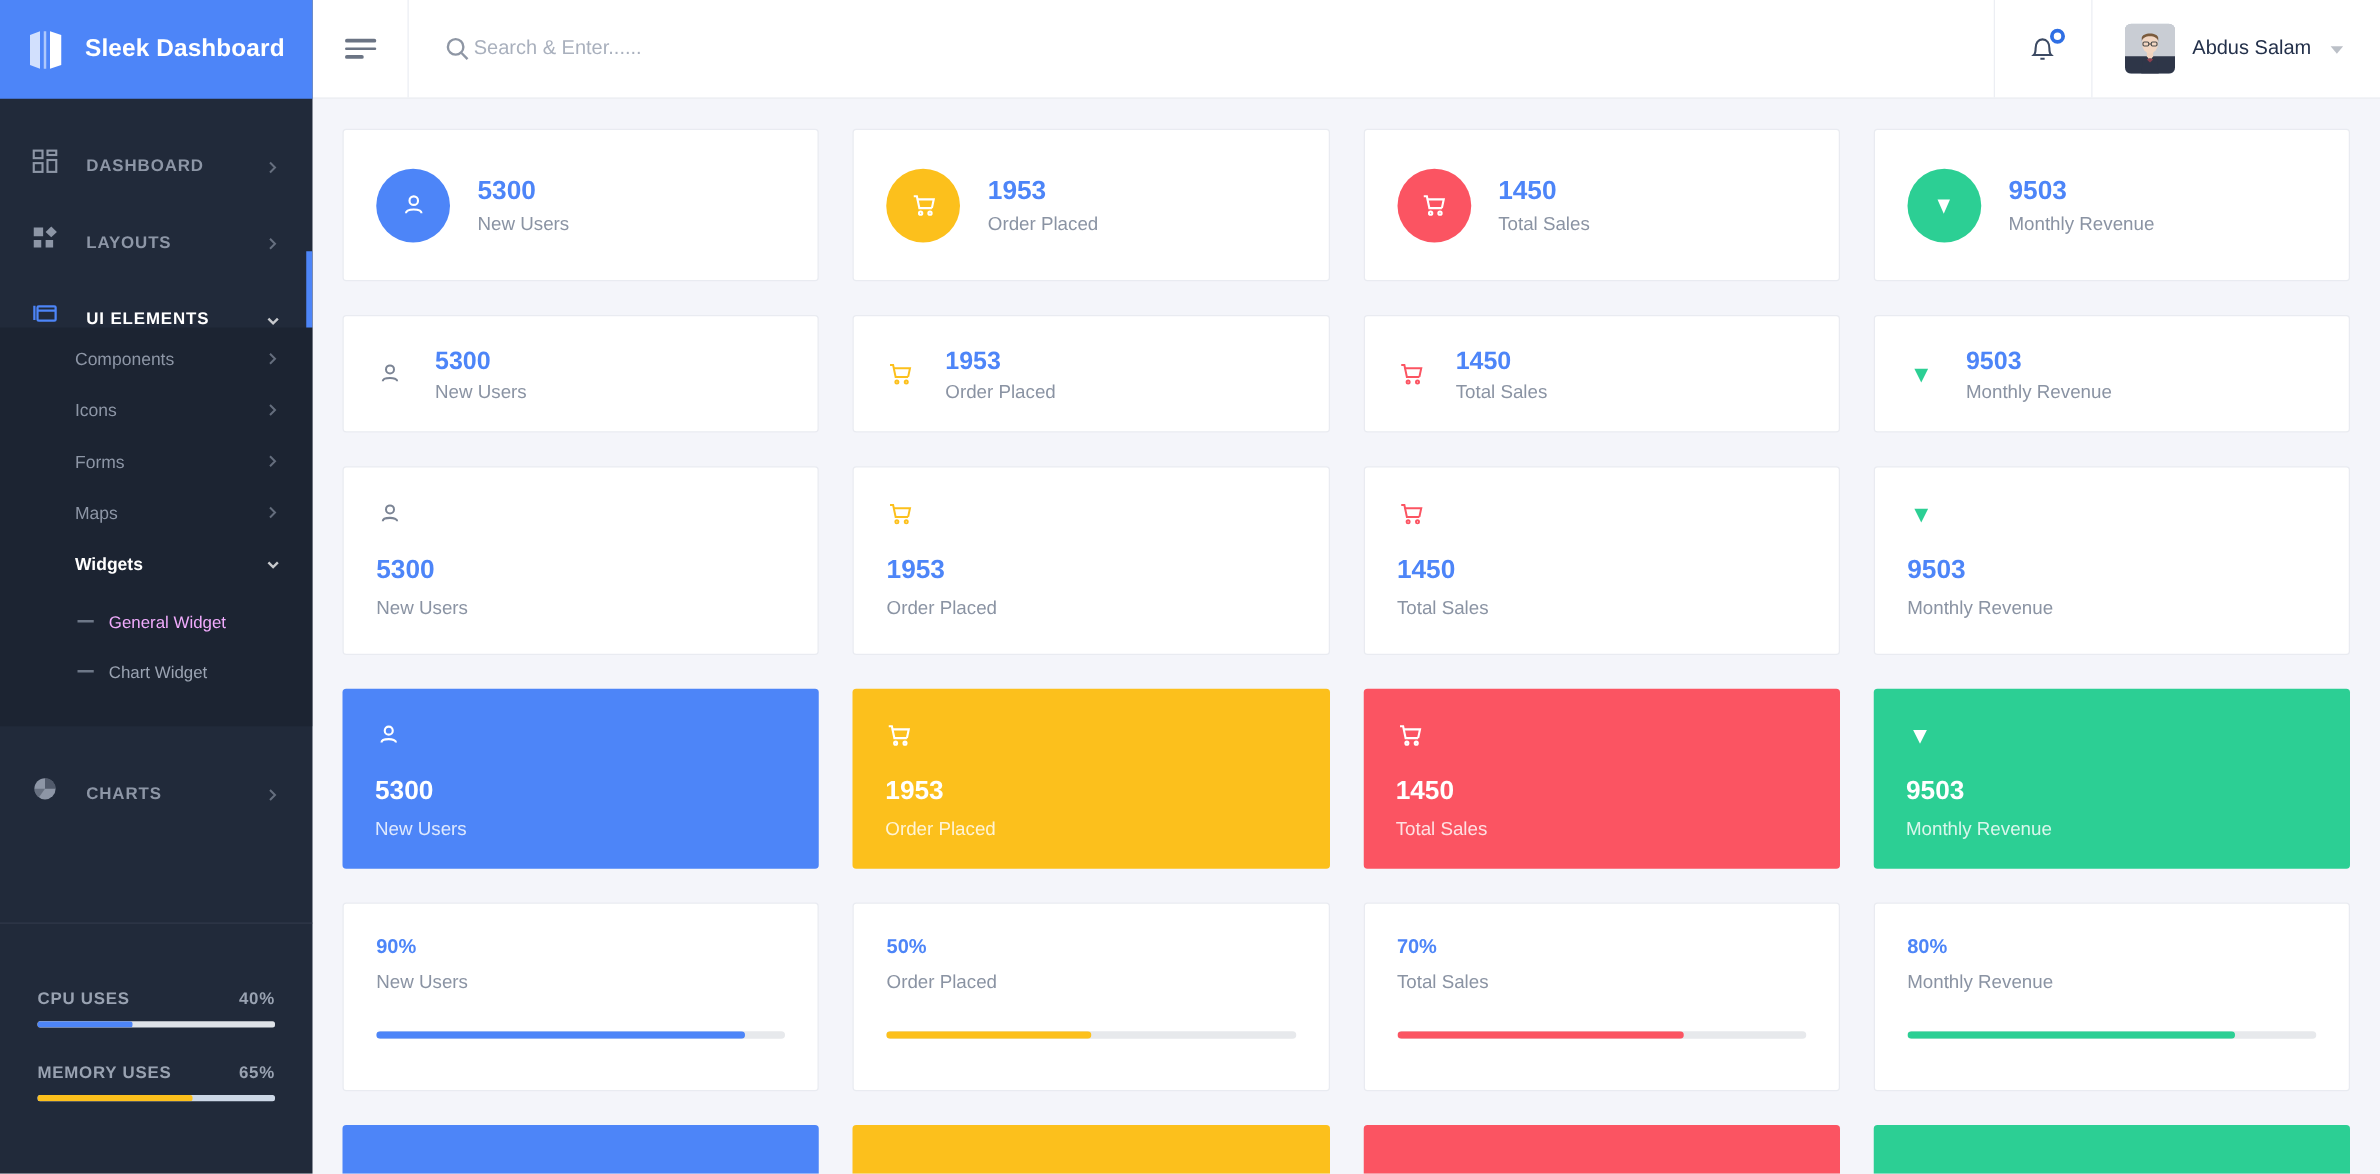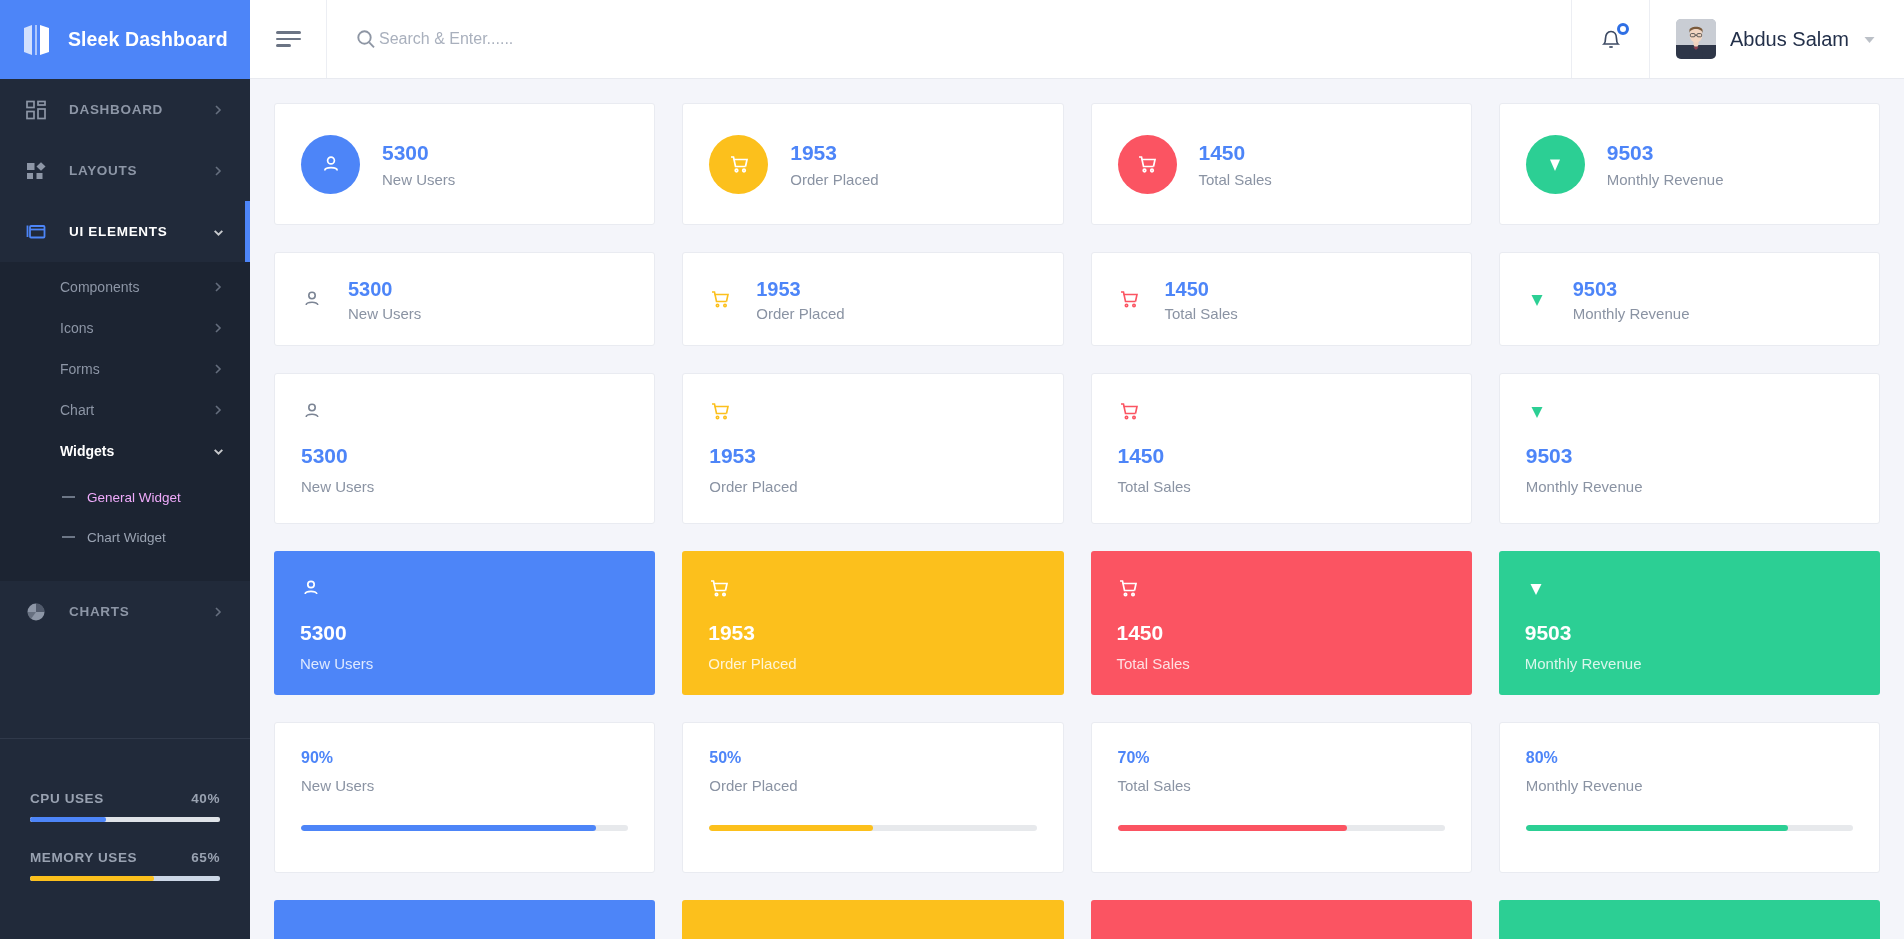--- a/index.html
+++ b/index.html
@@ -24,21 +24,21 @@
     display: flex; align-items: center;
     padding-left: 22px; gap: 16px;
   }
   .brand-logo { width: 30px; height: 32px; display: block; }
   .brand-title {
     color: #ffffff; font-size: 19.5px; font-weight: 700;
     letter-spacing: .1px;
   }
   .nav { flex: 1 1 auto; overflow: hidden; }
   .nav-item {
-    display: flex; align-items: center;
+    display: flex; align-items: flex-end;
     height: 61px; padding: 0 26px 0 25px;
     color: #8d96a6; cursor: pointer; position: relative;
   }
   .nav-item .nav-ico { width: 22px; height: 22px; margin-right: 22px; flex: 0 0 22px; }
   .nav-item .nav-label {
     flex: 1 1 auto; font-size: 13.5px; font-weight: 700;
     letter-spacing: .7px; text-transform: uppercase;
   }
   .nav-item .caret { width: 12px; height: 12px; opacity: .75; }
   .nav-item.active { color: #ffffff; }
@@ -121,21 +121,21 @@
     background: #ffffff; border: 3px solid #2f6fe4;
   }
   .profile-cell {
     display: flex; align-items: center; gap: 14px;
     padding: 0 28px 0 26px; cursor: pointer;
   }
   .avatar {
     width: 40px; height: 40px; border-radius: 5px;
     overflow: hidden; background: #b9bfc9; position: relative; flex: 0 0 40px;
   }
-  .profile-name { font-size: 20px; color: #23304a; }
+  .profile-name { font-size: 16px; color: #23304a; }
   .profile-caret { width: 13px; height: 13px; opacity: .45; }
 
   
   .content {
     flex: 1 1 auto; overflow: hidden;
     padding: 24px 24px 0 24px;
   }
   .grid {
     display: grid; grid-template-columns: repeat(4, 1fr);
     column-gap: 27px; row-gap: 27px;
@@ -282,21 +282,21 @@
         <div class="sub-item">
           <span class="sub-label">Forms</span>
           <span class="caret">
             <svg width="12" height="12" viewBox="0 0 12 12" fill="none" stroke="#7d8696" stroke-width="1.6">
                 <path d="M4 2 L8 6 L4 10"></path>
               </svg>
           </span>
         </div>
 
         <div class="sub-item">
-          <span class="sub-label">Chart</span>
+          <span class="sub-label">Maps</span>
           <span class="caret">
             <svg width="12" height="12" viewBox="0 0 12 12" fill="none" stroke="#7d8696" stroke-width="1.6">
                 <path d="M4 2 L8 6 L4 10"></path>
               </svg>
           </span>
         </div>
 
         <div class="sub-item open">
           <span class="sub-label">Widgets</span>
           <span class="caret">

